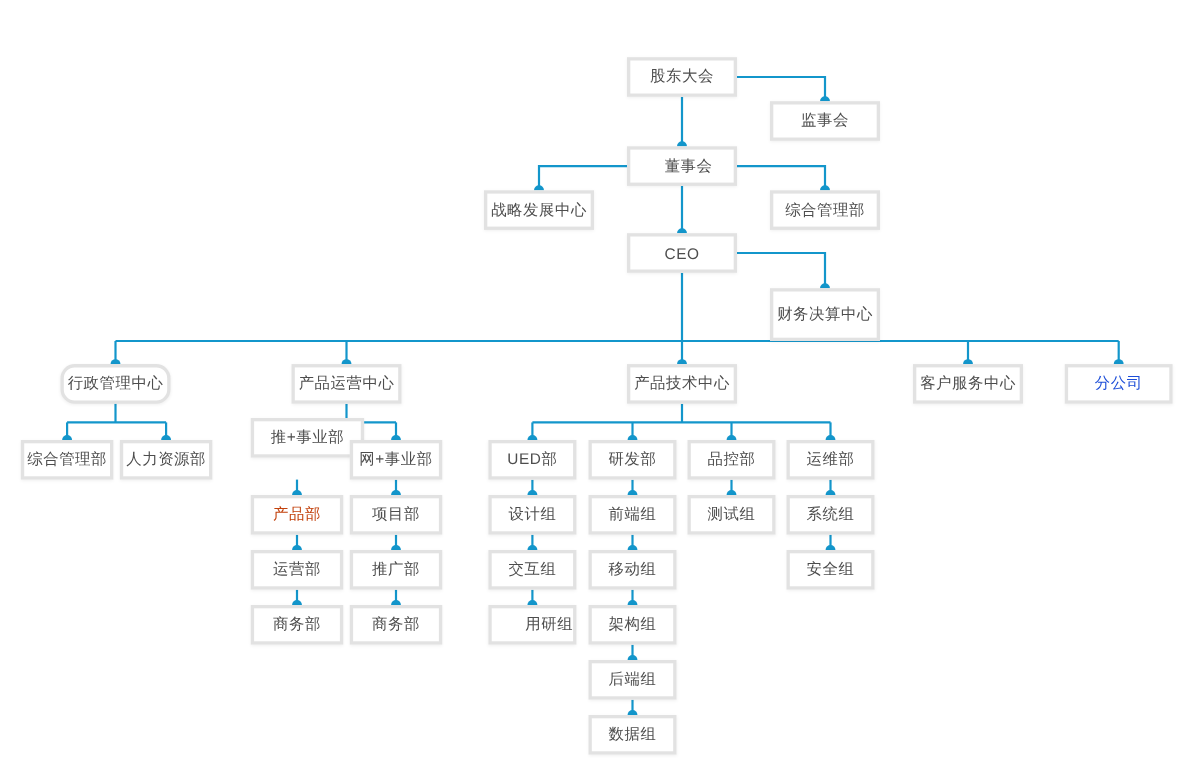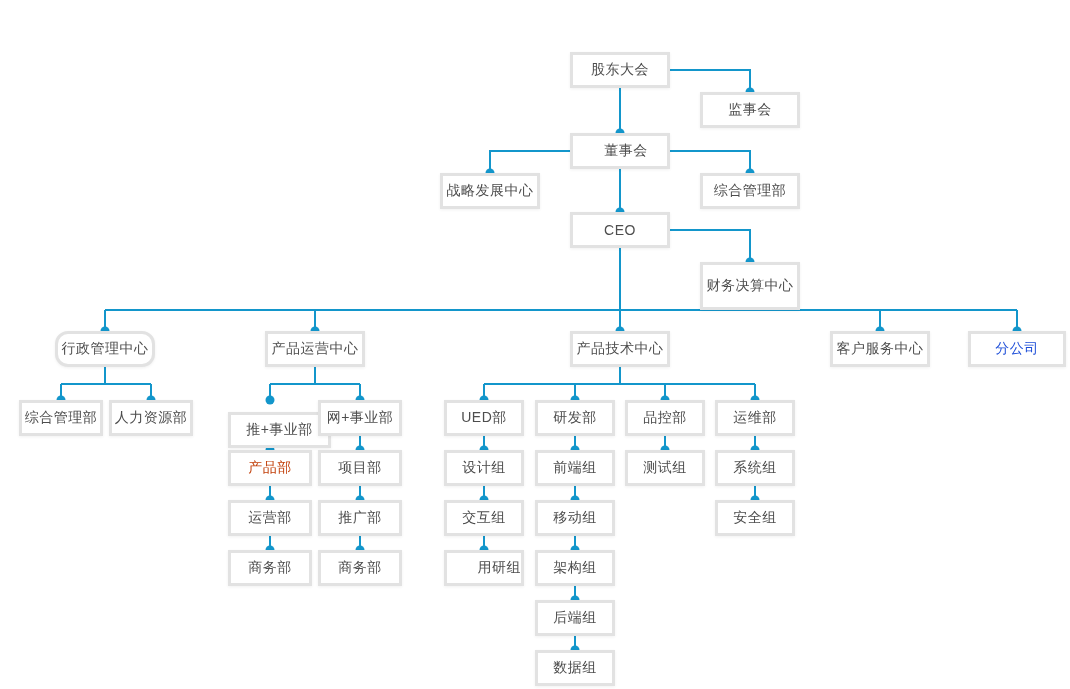--- a/index.html
+++ b/index.html
@@ -146,21 +146,21 @@
       </div>
       <div class="node" style="left: 968px; top: 331px; width: 98px; height: 36px; border-color: rgb(226, 226, 226); color: #1d4ed8;">
         <span class="label">分公司</span>
       </div>
       <div class="node" style="left: 19px; top: 400px; width: 84px; height: 36px; border-color: rgb(226, 226, 226); color: rgb(77, 77, 77);">
         <span class="label">综合管理部</span>
       </div>
       <div class="node" style="left: 109px; top: 400px; width: 84px; height: 36px; border-color: rgb(226, 226, 226); color: rgb(77, 77, 77);">
         <span class="label">人力资源部</span>
       </div>
-      <div class="node" style="left: 228px; top: 412px; width: 103px; height: 36px; border-color: rgb(226, 226, 226); color: rgb(77, 77, 77);">
+      <div class="node" style="left: 228px; top: 380px; width: 103px; height: 36px; border-color: rgb(226, 226, 226); color: rgb(77, 77, 77);">
         <span class="label">推+事业部</span>
       </div>
       <div class="node" style="left: 318px; top: 400px; width: 84px; height: 36px; border-color: rgb(226, 226, 226); color: rgb(77, 77, 77);">
         <span class="label">网+事业部</span>
       </div>
       <div class="node" style="left: 228px; top: 450px; width: 84px; height: 36px; border-color: rgb(226, 226, 226); color: #c2410c;">
         <span class="label">产品部</span>
       </div>
       <div class="node" style="left: 228px; top: 500px; width: 84px; height: 36px; border-color: rgb(226, 226, 226); color: rgb(77, 77, 77);">
         <span class="label">运营部</span>

